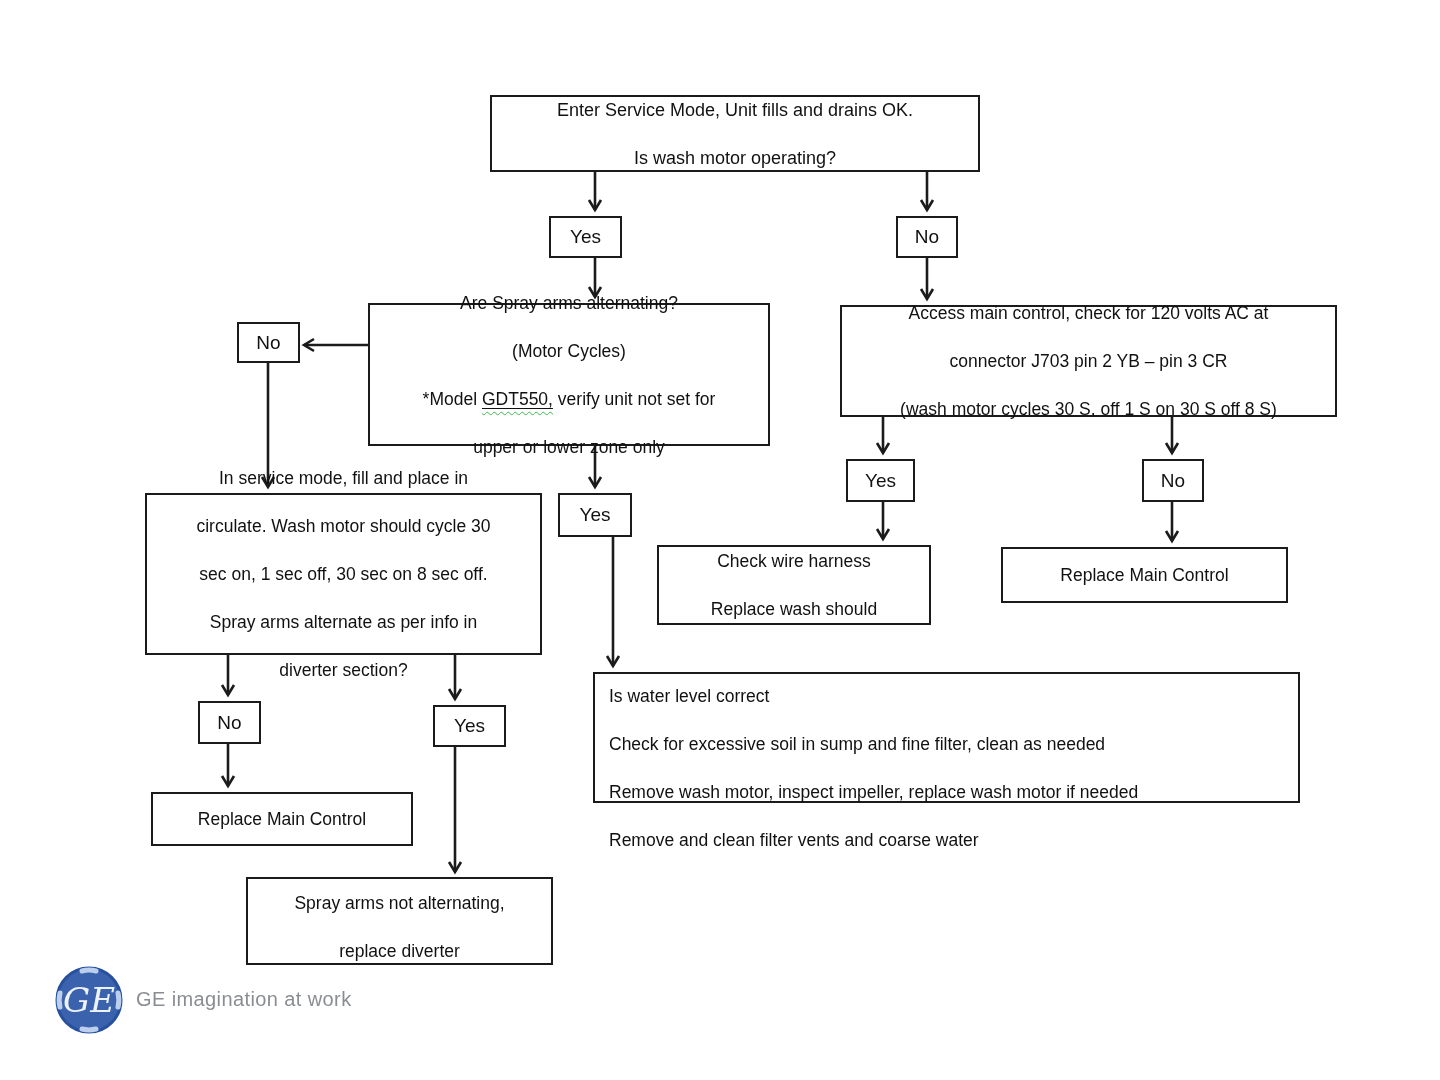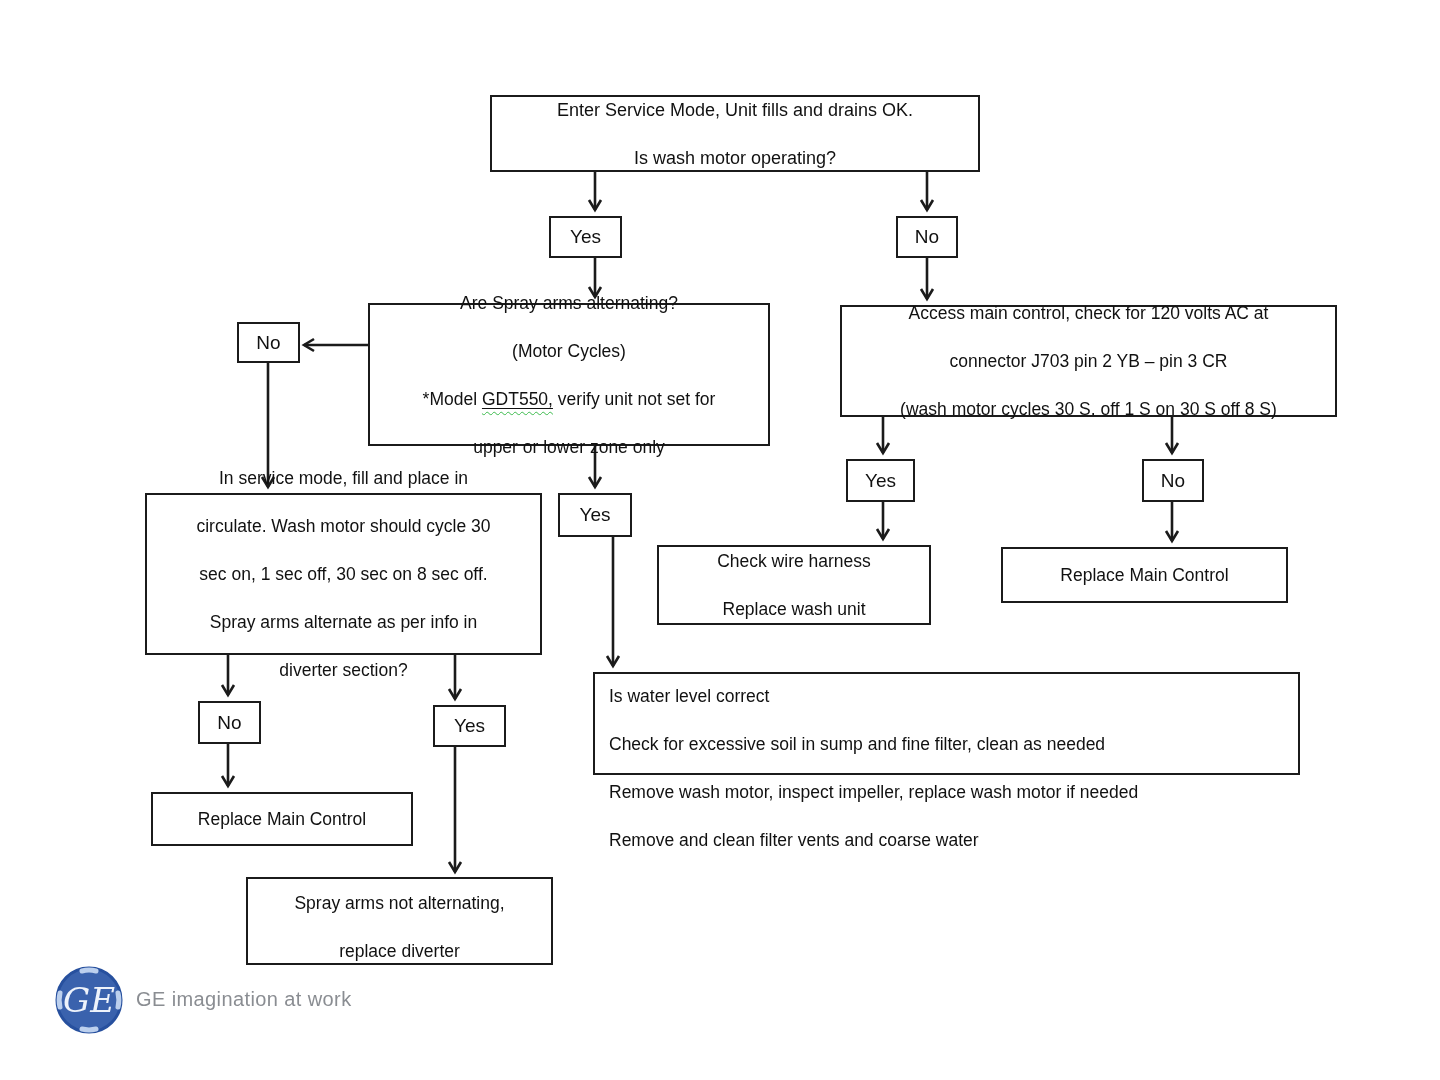--- a/index.html
+++ b/index.html
@@ -137,21 +137,21 @@
   <div class="node label-box" style="left:846px; top:459px; width:69px; height:43px;">
     <div>Yes</div>
   </div>
 
   <div class="node label-box" style="left:1142px; top:459px; width:62px; height:43px;">
     <div>No</div>
   </div>
 
   <div class="node" style="left:657px; top:545px; width:274px; height:80px;">
     <div>Check wire harness</div>
-    <div>Replace wash unit</div>
+    <div>Replace wash should</div>
   </div>
 
   <div class="node" style="left:1001px; top:547px; width:287px; height:56px;">
     <div>Replace Main Control</div>
   </div>
 
   <div class="node label-box" style="left:198px; top:701px; width:63px; height:43px;">
     <div>No</div>
   </div>
 
@@ -161,21 +161,21 @@
 
   <div class="node" style="left:151px; top:792px; width:262px; height:54px;">
     <div>Replace Main Control</div>
   </div>
 
   <div class="node top-align" style="left:246px; top:877px; width:307px; height:88px;align-items:center;">
     <div>Spray arms not alternating,</div>
     <div>replace diverter</div>
   </div>
 
-  <div class="node left-align" style="left:593px; top:672px; width:707px; height:103px;">
+  <div class="node left-align" style="left:593px; top:672px; width:707px; height:131px;">
     <div>Is water level correct</div>
     <div>Check for excessive soil in sump and fine filter, clean as needed</div>
     <div>Remove wash motor, inspect impeller, replace wash motor if needed</div>
     <div>Remove and clean filter vents and coarse water</div>
   </div>
 
   <div id="footer-logo">
     <svg width="70" height="72" viewBox="0 0 70 72" xmlns="http://www.w3.org/2000/svg">
       <circle cx="35" cy="37" r="32" fill="#3a62ad" stroke="#27509e" stroke-width="3"></circle>
       <g stroke="#bcd0ee" stroke-width="5" fill="none" stroke-linecap="round">

